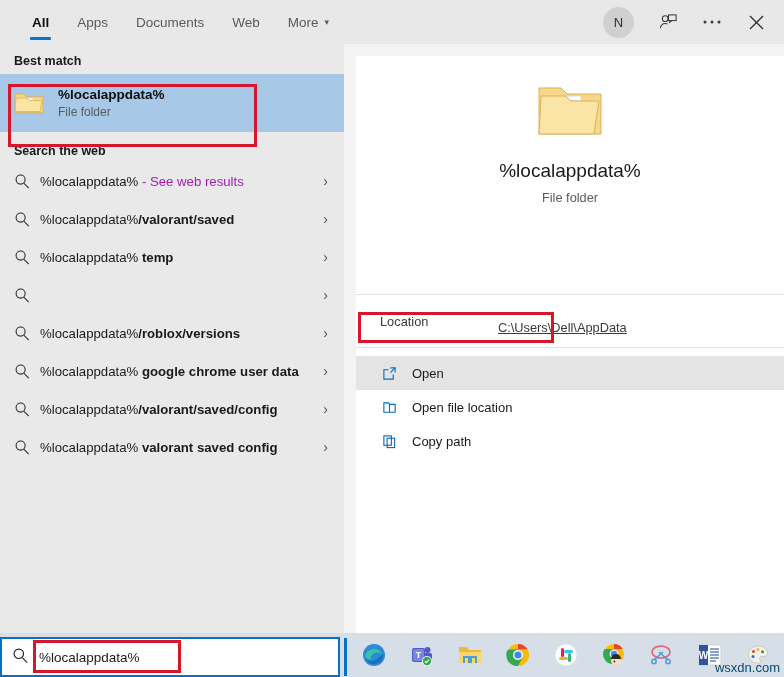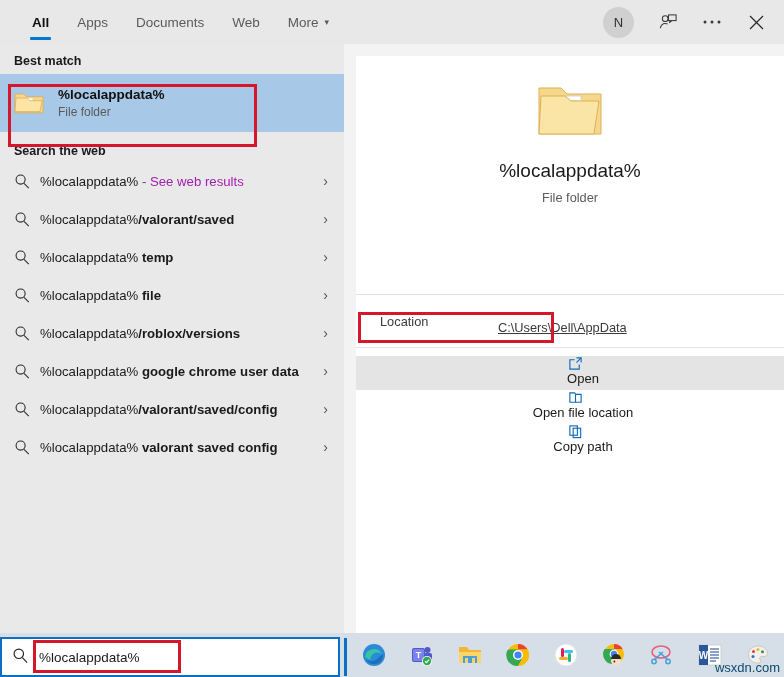--- a/index.html
+++ b/index.html
@@ -84,21 +84,21 @@
   .folder-lg { width: 68px; height: 56px; position: relative; }
   .pv-title { font-size: 19px; color: #1a1a1a; margin-top: 22px; }
   .pv-sub { font-size: 12.8px; color: #5a5a5a; margin-top: 8px; }
 
   .divider { height: 1px; background: #e2e2e2; margin: 0 0 0 0; }
   .loc-row { display: flex; align-items: center; height: 52px; padding-left: 24px; }
   .loc-label { font-size: 12.8px; color: #3a3a3a; width: 118px; }
   .loc-value { font-size: 12.8px; color: #3a3a3a; text-decoration: underline; margin-top: 12px; }
 
   .action {
-    display: flex; align-items: center; height: 34px; padding-left: 26px; background: transparent; flex-direction: column;
+    display: flex; align-items: center; height: 34px; padding-left: 26px; background: transparent;
   }
   .action.hl { background: #e4e4e4; }
   .action .aicon { width: 30px; flex: none; display: flex; align-items: center; color: #0d6ab8; }
   .action .alabel { font-size: 13px; color: #1a1a1a; }
 
   
   .taskbar {
     position: absolute; left: 0; top: 633px; width: 784px; height: 44px;
     background: #d6dee8;
   }
@@ -230,21 +230,20 @@
             <span class="txt">%localappdata%<b> temp</b></span>
             <span class="chev">›</span>
           </div>
           <div class="sugg">
             <span class="mag">
               <svg width="17" height="17" viewBox="0 0 18 18" fill="none" stroke="#2b2b2b" stroke-width="1.15">
                 <circle cx="7" cy="7" r="4.8"></circle>
                 <line x1="10.6" y1="10.9" x2="15.6" y2="16"></line>
               </svg>
             </span>
-            <span class="txt">%localappdata%<b> file</b></span>
             <span class="chev">›</span>
           </div>
           <div class="sugg">
             <span class="mag">
               <svg width="17" height="17" viewBox="0 0 18 18" fill="none" stroke="#2b2b2b" stroke-width="1.15">
                 <circle cx="7" cy="7" r="4.8"></circle>
                 <line x1="10.6" y1="10.9" x2="15.6" y2="16"></line>
               </svg>
             </span>
             <span class="txt">%localappdata%<b>/roblox/versions</b></span>

